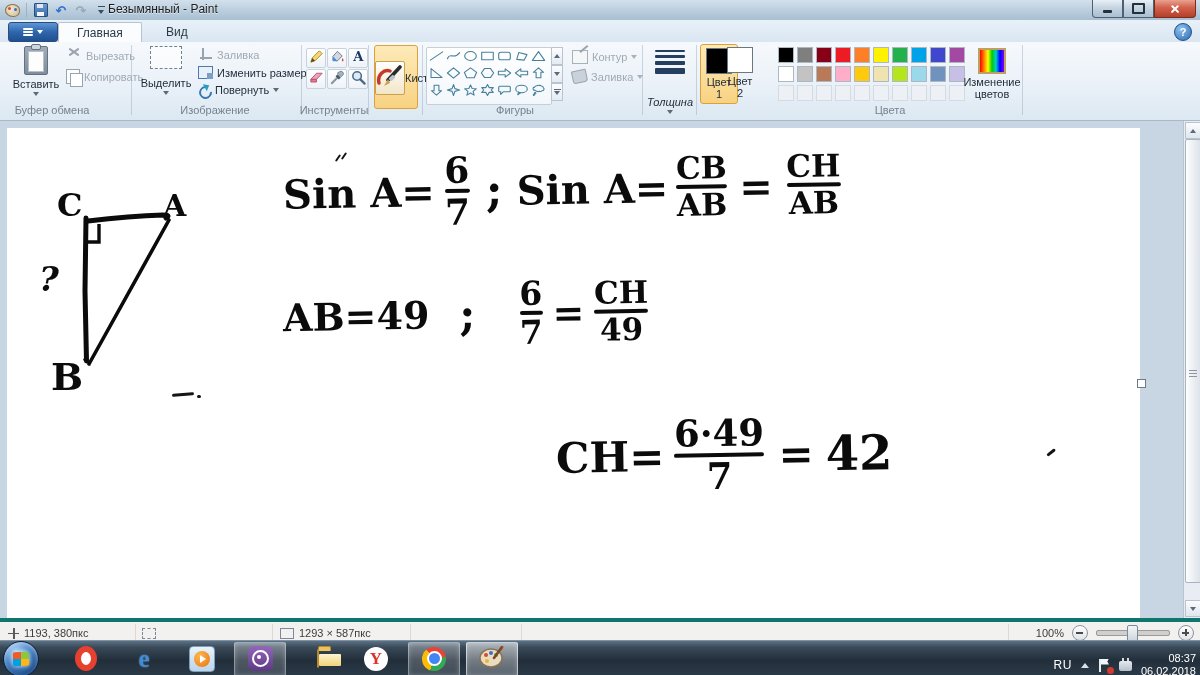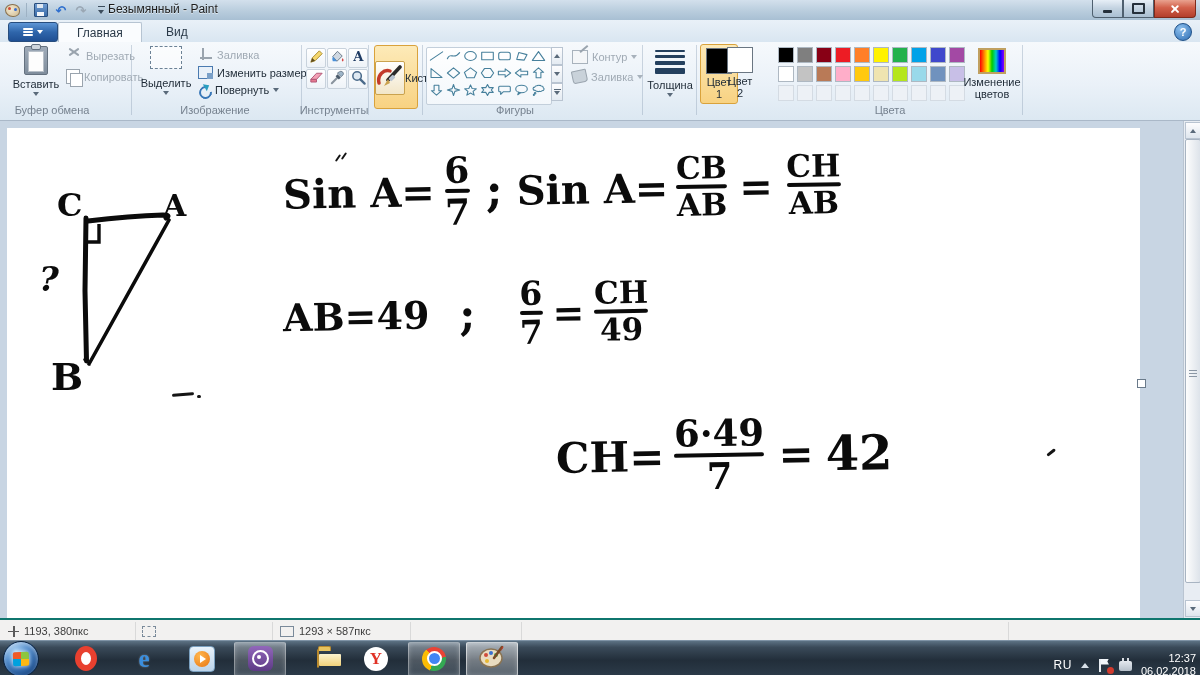--- a/index.html
+++ b/index.html
@@ -118,21 +118,21 @@
   .vs-grip i{display:block;height:1px;background:#8a96a4;margin-bottom:2px;}
 
   
   .hand,.math-line{font-family:"DejaVu Serif",serif;font-weight:bold;color:#0b0b0b;}
   .math-line{position:absolute;display:flex;align-items:center;transform:rotate(-1deg);}
   .frac{display:inline-flex;flex-direction:column;align-items:center;line-height:.95;}
   .frac .bar{height:4px;background:#0b0b0b;width:100%;border-radius:2px;margin:2px 0;}
   .mark{position:absolute;background:#151515;border-radius:2px;}
 
   
-  .statusbar{position:absolute;left:0;top:618px;width:1200px;height:22px;background:#f2f1f0;border-top:2px solid #0f766e;font-size:11px;color:#3c3c3c;}
+  .statusbar{position:absolute;left:0;top:618px;width:1200px;height:22px;background:#f2f1f0;border-top:4px solid #0f766e;font-size:11px;color:#3c3c3c;}
   .sb-sep{position:absolute;top:2px;width:1px;height:18px;background:#d9d9d9;}
   .sb-item{position:absolute;top:0;height:22px;display:flex;align-items:center;gap:5px;}
   .sb-plus{position:relative;width:11px;height:11px;}
   .sb-plus:before{content:"";position:absolute;left:5px;top:0;width:1.6px;height:11px;background:#5a5a5a;}
   .sb-plus:after{content:"";position:absolute;left:0;top:5px;width:11px;height:1.6px;background:#5a5a5a;}
   .sb-box{width:12px;height:9px;border:1px dashed #7a8a9a;}
   .zoom-area{position:absolute;right:6px;top:0;height:22px;display:flex;align-items:center;gap:8px;}
   .zbtn{width:14px;height:14px;border-radius:50%;border:1px solid #8a949e;background:linear-gradient(#ffffff,#dfe2e6);position:relative;}
   .zbtn:before{content:"";position:absolute;left:3px;top:6px;width:7px;height:1.8px;background:#4a4a4a;}
   .zbtn.plus:after{content:"";position:absolute;left:6px;top:3px;width:1.8px;height:7px;background:#4a4a4a;}
@@ -474,21 +474,21 @@
     </div>
     <div class="grp-label" style="left:470px;width:90px;">Фигуры</div>
 
     <div class="rb-big" style="left:648px;top:4px;width:44px;">
       <span class="size-ico">
         <i style="height:2px;"></i>
           <i style="height:3px;"></i>
           <i style="height:4px;"></i>
           <i style="height:6px;"></i>
       </span>
-      <span style="margin-top:5px;">Толщина</span>
+      <span style="margin-top:22px;font-style:italic;">Толщина</span>
       <span class="dd-arrow"></span>
     </div>
 
     <div class="colorbtn sel" style="left:700px;top:2px;width:38px;height:60px;">
       <span class="swatch-big" id="color1-swatch" style="background: rgb(0, 0, 0);"></span>
       <span style="margin-top:2px;width:30px;text-align:center;line-height:12px;">Цвет 1</span>
     </div>
     <div class="colorbtn" style="left:722px;top:2px;width:36px;height:60px;">
       <span class="swatch-big" id="color2-swatch" style="background: rgb(255, 255, 255);"></span>
       <span style="margin-top:2px;width:30px;text-align:center;line-height:12px;">Цвет 2</span>
@@ -629,20 +629,28 @@
       <span class="sb-box"></span>
     </div>
     <div class="sb-sep" style="left:272px;"></div>
     <div class="sb-item" style="left:280px;">
       <span class="sb-box" style="border-style:solid;"></span>
       <span>1293 × 587пкс</span>
     </div>
     <div class="sb-sep" style="left:410px;"></div>
     <div class="sb-sep" style="left:521px;"></div>
     <div class="sb-sep" style="left:1008px;"></div>
+    <div class="zoom-area">
+      <span>100%</span>
+      <span class="zbtn"></span>
+      <span class="ztrack">
+          <span class="zthumb"></span>
+        </span>
+      <span class="zbtn plus"></span>
+    </div>
   </div>
 
   <div class="taskbar">
     <div class="orb">
         <span class="flag4"></span>
       </div>
     <div class="tb-apps" id="tb-apps">
         <div class="tb-app">
           <span>
             <span class="ao"></span>
@@ -693,19 +701,19 @@
         </div>
       </div>
     <div class="tray">
       <span class="lang">RU</span>
       <span class="tray-up"></span>
       <span class="tray-flag">
           <i></i>
         </span>
       <span class="tray-plug"></span>
       <span class="clock">
-        <div>12:37</div>
+        <div>08:37</div>
         <div>06.02.2018</div>
       </span>
     </div>
   </div>
 
 </div>
 
 </body></html>

